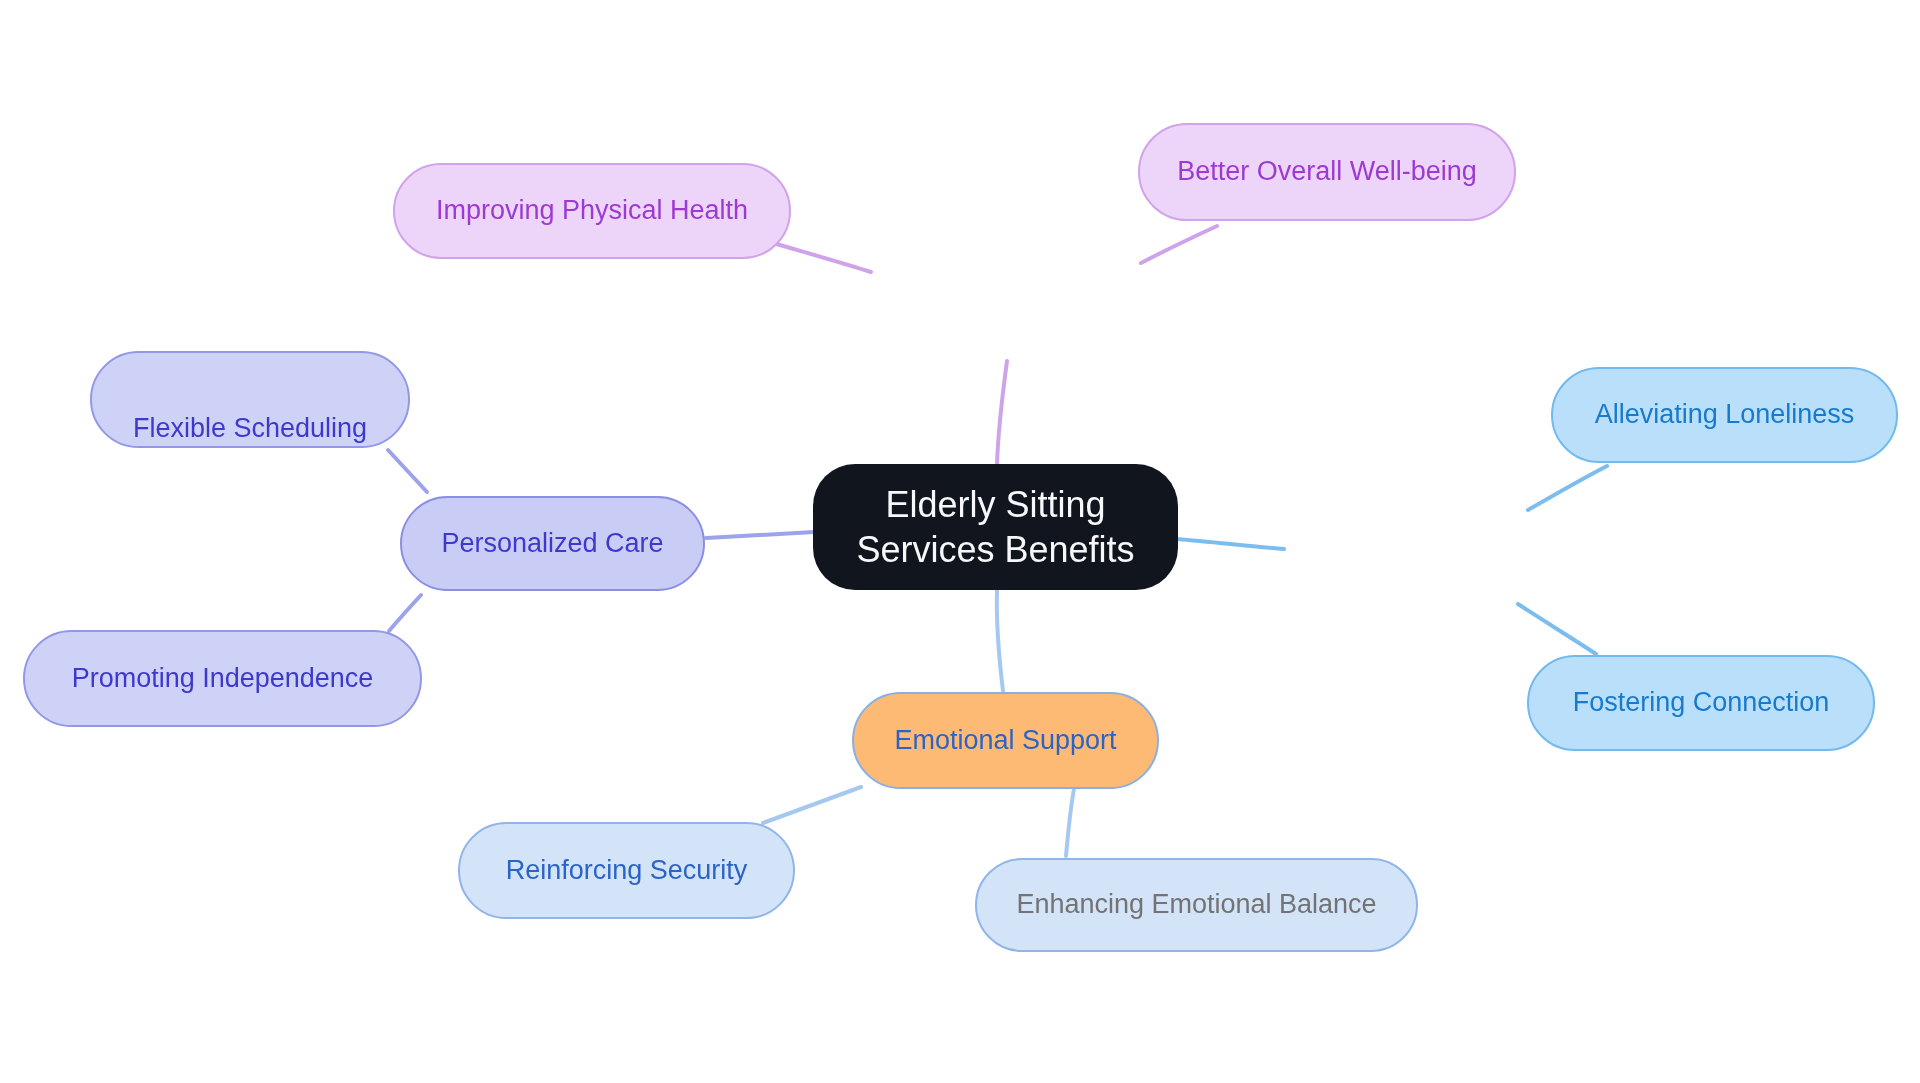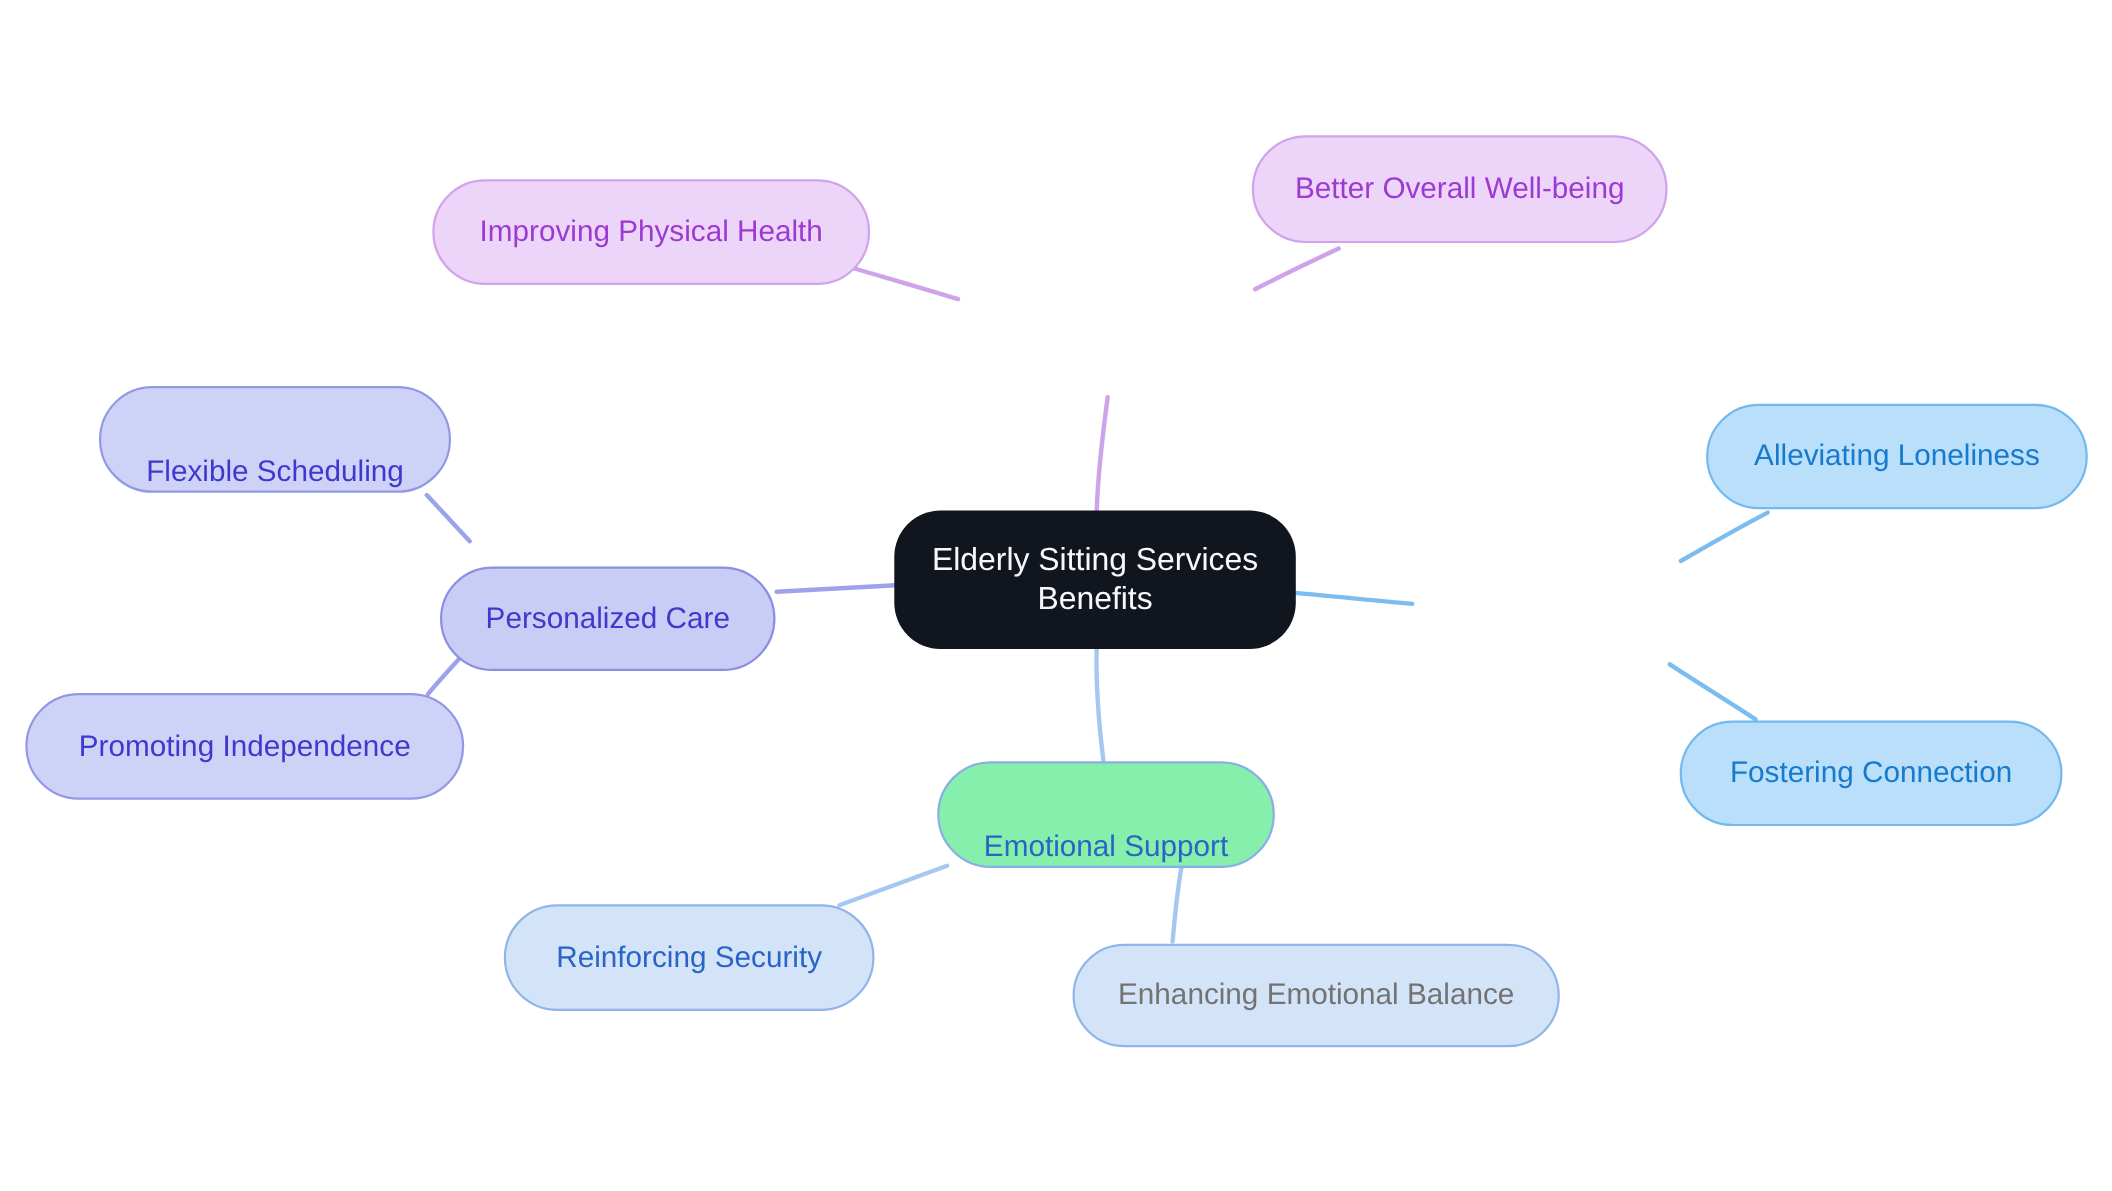--- a/index.html
+++ b/index.html
@@ -39,35 +39,35 @@
     font-size: 27px;
     font-weight: 400;
     line-height: 1.25;
     padding: 0 18px;
     white-space: nowrap;
   }
   .node.center {
     border: none;
     border-radius: 42px;
     white-space: normal;
-    font-size: 29px;
+    font-size: 36px;
     padding: 0 26px;
   }
   
   .n-center        { left: 813px;  top: 464px; width: 365px; height: 126px; }
   .n-health        { left: 862px;  top: 264px; width: 303px; height: 97px; }
   .n-improving     { left: 393px;  top: 143px; width: 398px; height: 96px; margin-top: 20px; }
   .n-better        { left: 1138px; top: 123px; width: 378px; height: 98px; }
   .n-companionship { left: 1283px; top: 508px; width: 278px; height: 97px; }
   .n-alleviating   { left: 1551px; top: 367px; width: 347px; height: 96px; }
   .n-fostering     { left: 1527px; top: 655px; width: 348px; height: 96px; }
   .n-emotional     { left: 852px;  top: 692px; width: 307px; height: 97px; }
   .n-reinforcing   { left: 458px;  top: 822px; width: 337px; height: 97px; }
   .n-enhancing     { left: 975px;  top: 858px; width: 443px; height: 94px; }
-  .n-personalized  { left: 400px;  top: 496px; width: 305px; height: 95px; margin-top: 19px; }
+  .n-personalized  { left: 400px;  top: 496px; width: 305px; height: 95px; }
   .n-flexible      { left: 90px;   top: 351px; width: 320px; height: 97px; }
   .n-promoting     { left: 23px;   top: 630px; width: 399px; height: 97px; }
 </style>
 </head>
 <body>
 
 <div class="stage">
 
   <svg class="edges" viewBox="0 0 1920 1083" xmlns="http://www.w3.org/2000/svg">
     <path d="M 1007,361 C 1002,398 998,431 997,465" stroke="#CFA3EA"></path>
@@ -95,21 +95,21 @@
     <span>Better Overall Well-being</span>
   </div>
 
   <div class="node n-alleviating" style="background: rgb(185, 223, 250); border-color: rgb(114, 185, 238); color: rgb(24, 122, 205);">
     <span>Alleviating Loneliness</span>
   </div>
   <div class="node n-fostering" style="background: rgb(185, 223, 250); border-color: rgb(114, 185, 238); color: rgb(24, 122, 205);">
     <span>Fostering Connection</span>
   </div>
 
-  <div class="node n-emotional" style="background: #86efac; border-color: rgb(137, 175, 231); color: rgb(43, 100, 198); align-items: flex-end;">
+  <div class="node n-emotional" style="background: #fdba74; border-color: rgb(137, 175, 231); color: rgb(43, 100, 198);">
     <span>Emotional Support</span>
   </div>
   <div class="node n-reinforcing" style="background: rgb(211, 227, 248); border-color: rgb(144, 181, 233); color: rgb(43, 100, 198);">
     <span>Reinforcing Security</span>
   </div>
   <div class="node n-enhancing" style="background: rgb(211, 227, 248); border-color: rgb(144, 181, 233); color: #737373;">
     <span>Enhancing Emotional Balance</span>
   </div>
 
   <div class="node n-personalized" style="background: rgb(201, 204, 244); border-color: rgb(138, 143, 226); color: rgb(62, 56, 206);">

